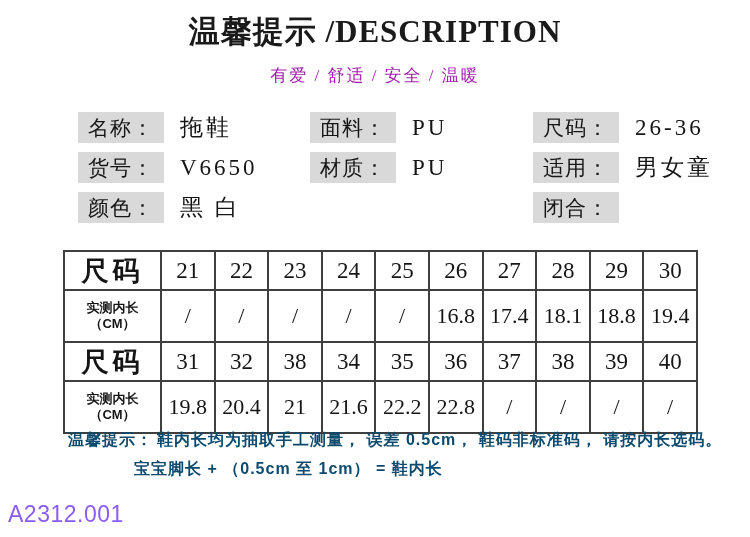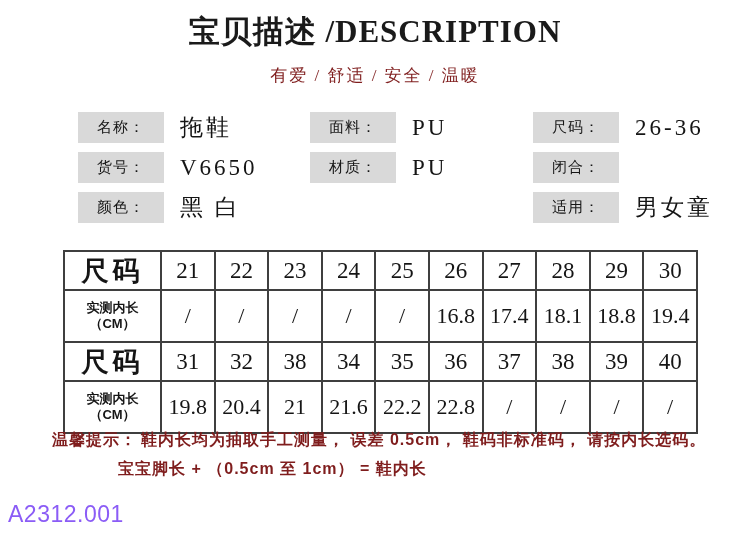--- a/index.html
+++ b/index.html
@@ -20,42 +20,42 @@
     font-size: 31px;
     font-weight: bold;
     letter-spacing: 1px;
     color: #1a1a1a;
   }
   .page-subtitle {
     text-align: center;
     margin-top: 11px;
     font-size: 17px;
     letter-spacing: 2px;
-    color: #7f1d1d;
+    color: #a21caf;
   }
 
   
   .attr-col { position: absolute; top: 112px; }
   .attr-col.c1 { left: 78px; }
   .attr-col.c2 { left: 310px; }
   .attr-col.c3 { left: 533px; }
   .attr-row {
     display: flex;
     align-items: center;
     height: 31px;
     margin-bottom: 9px;
   }
   .attr-label {
     background: #d9d9d9;
     width: 86px;
     height: 31px;
     display: inline-flex;
     align-items: center;
     justify-content: center;
-    font-size: 15px;
+    font-size: 21px;
     letter-spacing: 1px;
     flex: none;
   }
   .attr-value {
     margin-left: 16px;
     font-size: 23px;
     letter-spacing: 3px;
     white-space: nowrap;
   }
 
@@ -87,46 +87,46 @@
     font-family: "Liberation Sans", "DejaVu Sans", sans-serif;
     font-size: 13px;
     font-weight: bold;
     line-height: 1.25;
   }
 
   
   .tips {
     position: absolute;
     top: 430px;
-    left: 52px;
+    left: 68px;
     font-family: "Liberation Sans", "DejaVu Sans", sans-serif;
     font-weight: bold;
     font-size: 16px;
-    color: #7f1d1d;
+    color: #0c4a6e;
     letter-spacing: 1px;
   }
   .tips .tips-line1 { white-space: nowrap; }
   .tips .tips-line2 { margin-left: 66px; margin-top: 8px; }
   .tips .tips-label { margin-right: 4px; }
 
   
   .footer-code {
     position: absolute;
     left: 8px;
     top: 501px;
     font-family: "Liberation Sans", "DejaVu Sans", sans-serif;
     font-size: 23px;
     color: #8b5cf6;
     letter-spacing: 0.5px;
   }
 </style>
 </head>
 <body>
 
-<div class="page-title">宝贝描述 /DESCRIPTION</div>
+<div class="page-title">温馨提示 /DESCRIPTION</div>
 <div class="page-subtitle">有爱 / 舒适 / 安全 / 温暖</div>
 
 <div class="attr-col c1">
   <div class="attr-row">
     <span class="attr-label">名称：</span>
     <span class="attr-value">拖鞋</span>
   </div>
   <div class="attr-row">
     <span class="attr-label">货号：</span>
     <span class="attr-value">V6650</span>
@@ -147,26 +147,26 @@
     <span class="attr-value">PU</span>
   </div>
 </div>
 
 <div class="attr-col c3">
   <div class="attr-row">
     <span class="attr-label">尺码：</span>
     <span class="attr-value">26-36</span>
   </div>
   <div class="attr-row">
+    <span class="attr-label">适用：</span>
+    <span class="attr-value">男女童</span>
+  </div>
+  <div class="attr-row">
     <span class="attr-label">闭合：</span>
     <span class="attr-value"></span>
-  </div>
-  <div class="attr-row">
-    <span class="attr-label">适用：</span>
-    <span class="attr-value">男女童</span>
   </div>
 </div>
 
 <table class="size-table">
   <colgroup>
       <col class="hdr">
       <col>
       <col>
       <col>
       <col>

